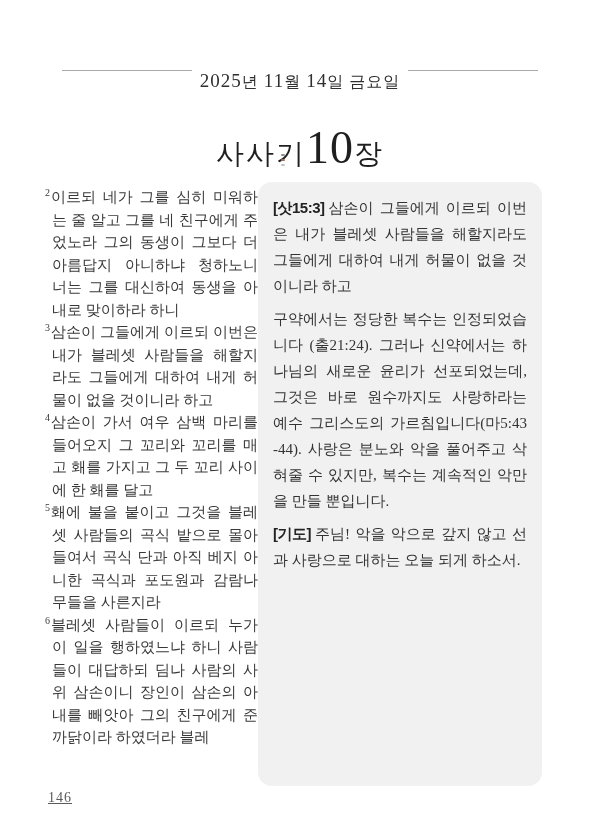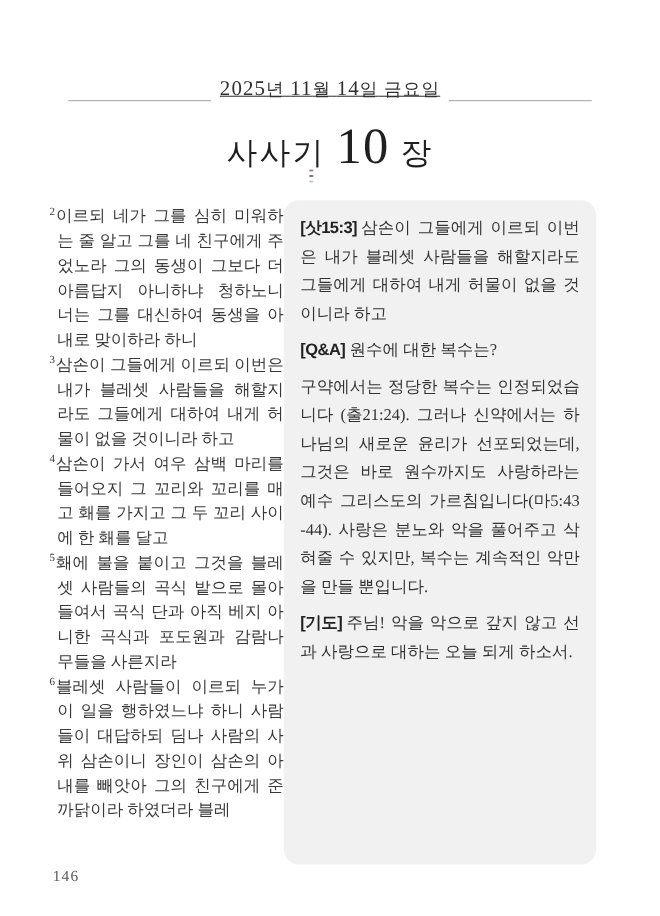--- a/index.html
+++ b/index.html
@@ -11,32 +11,32 @@
     color:#3b3b3b;
     overflow:hidden;
   }
 
   
   .header {
     position:absolute; top:70px; left:0; width:600px;
     display:flex; flex-direction:column; align-items:center;
   }
   .date-row {
-    display:flex; align-items:flex-end; justify-content:center;
-    width:100%; gap:8px;text-decoration:underline;
+    display:flex; align-items:flex-start; justify-content:center;
+    width:100%; gap:8px;
   }
   .rule {
     height:1px; background:#a9a9a9; width:130px; flex:none;
   }
   .date-text {
     font-size:16px; color:#2f2f2f; letter-spacing:1px; white-space:nowrap;
   }
   .date-text .num { font-size:19px; }
   .title-row {
-    margin-top:14px; display:flex; align-items:baseline; gap:10px;
+    margin-top:28px; display:flex; align-items:baseline; gap:0;
     color:#1f1f1f;
     text-align:right;
   }
   .title-book, .title-suffix { font-size:28px; letter-spacing:2px; }
   .title-chapter { font-size:46px; letter-spacing:1px; }
 
   
   .tridots {
     position:absolute; left:281px; top:154px;
     display:flex; flex-direction:column; gap:3px;
@@ -72,21 +72,21 @@
   .panel .lbl {
     font-family:"Liberation Sans","DejaVu Sans",sans-serif;
     font-weight:bold; font-size:15px; color:#222222;
     letter-spacing:-0.5px; margin-right:4px;
   }
 
   
   .pagenum {
     position:absolute; left:48px; top:790px;
     font-size:14px; color:#5a5a5a;
-    letter-spacing:1px;
+    text-decoration:underline; letter-spacing:1px;
   }
 </style>
 </head>
 <body>
 
 <div class="header">
   <div class="date-row">
     <span class="rule"></span>
     <span class="date-text"><span class="num">2025</span><span>년</span> <span class="num">11</span><span>월</span> <span class="num">14</span><span>일</span> <span>금요일</span></span>
     <span class="rule"></span>
@@ -109,22 +109,19 @@
   <p class="verse"><sup>3</sup><span>삼손이 그들에게 이르되 이번은 내가 블레셋 사람들을 해할지라도 그들에게 대하여 내게 허물이 없을 것이니라 하고</span></p>
   <p class="verse"><sup>4</sup><span>삼손이 가서 여우 삼백 마리를 들어오지 그 꼬리와 꼬리를 매고 홰를 가지고 그 두 꼬리 사이에 한 홰를 달고</span></p>
   <p class="verse"><sup>5</sup><span>홰에 불을 붙이고 그것을 블레셋 사람들의 곡식 밭으로 몰아 들여서 곡식 단과 아직 베지 아니한 곡식과 포도원과 감람나무들을 사른지라</span></p>
   <p class="verse"><sup>6</sup><span>블레셋 사람들이 이르되 누가 이 일을 행하였느냐 하니 사람들이 대답하되 딤나 사람의 사위 삼손이니 장인이 삼손의 아내를 빼앗아 그의 친구에게 준 까닭이라 하였더라 블레</span></p>
 </div>
 
 <div class="panel">
   <p>
     <span class="lbl">[삿15:3]</span><span>삼손이 그들에게 이르되 이번은 내가 블레셋 사람들을 해할지라도 그들에게 대하여 내게 허물이 없을 것이니라 하고</span>
   </p>
-  <p>
-    <span class="lbl">[Q&amp;A]</span><span>원수에 대한 복수는?</span>
-  </p>
   <p>구약에서는 정당한 복수는 인정되었습니다 (출21:24). 그러나 신약에서는 하나님의 새로운 윤리가 선포되었는데, 그것은 바로 원수까지도 사랑하라는 예수 그리스도의 가르침입니다(마5:43-44). 사랑은 분노와 악을 풀어주고 삭혀줄 수 있지만, 복수는 계속적인 악만을 만들 뿐입니다.</p>
   <p>
     <span class="lbl">[기도]</span><span>주님! 악을 악으로 갚지 않고 선과 사랑으로 대하는 오늘 되게 하소서.</span>
   </p>
 </div>
 
 <div class="pagenum">146</div>
 
 </body></html>

